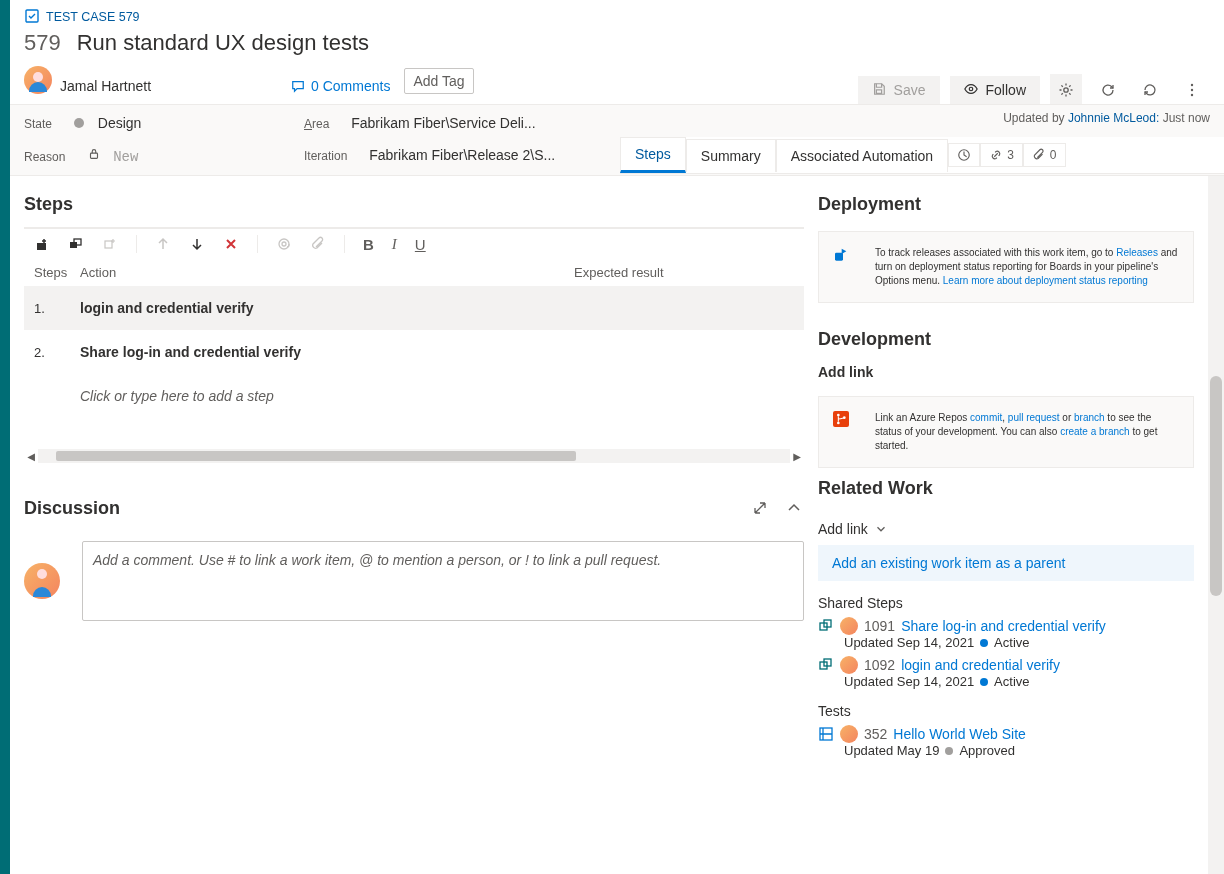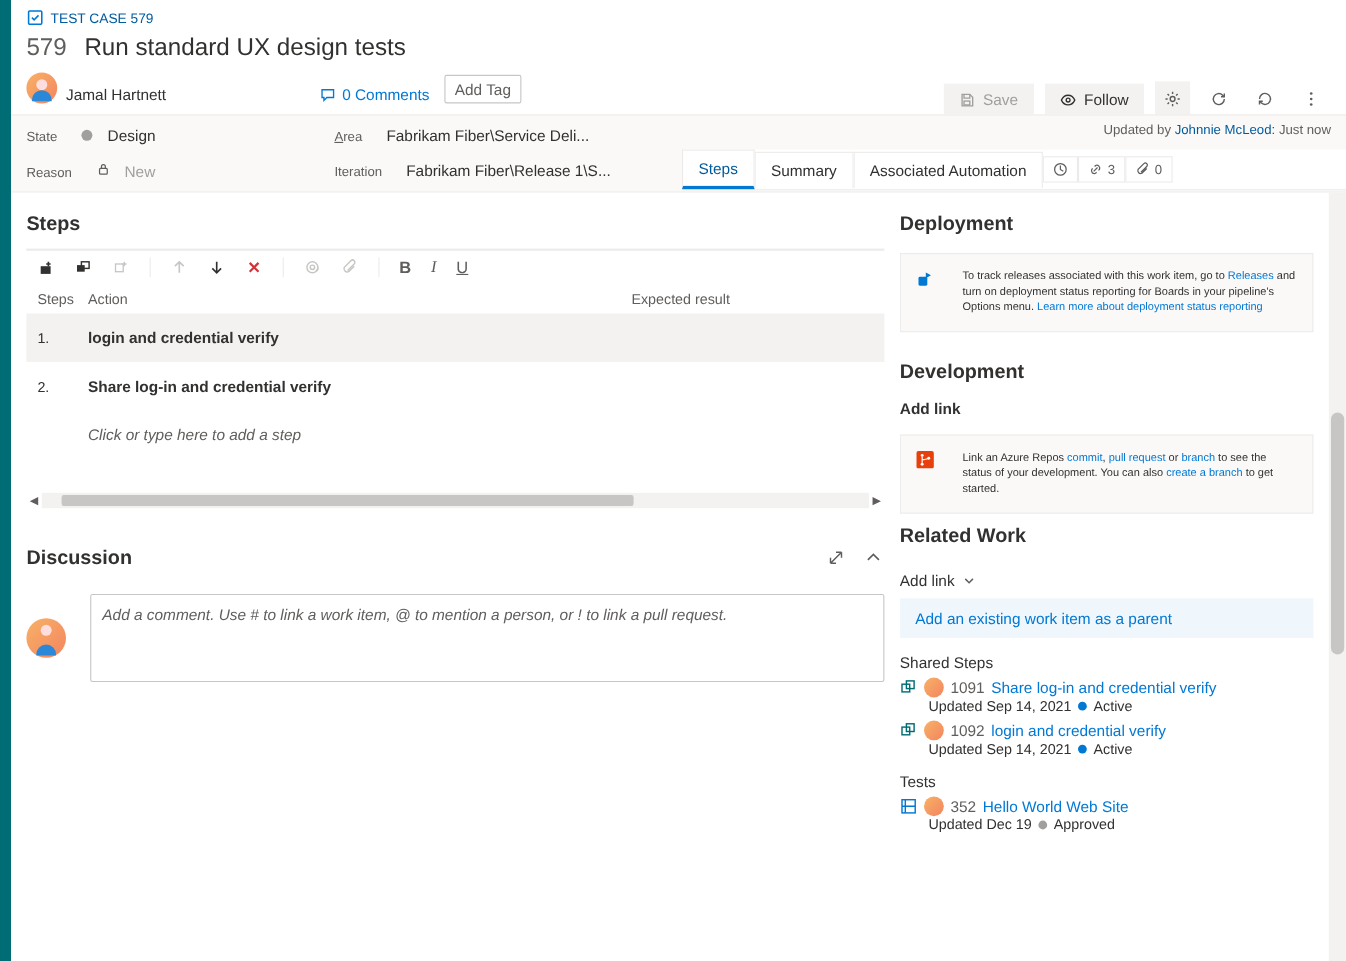--- a/index.html
+++ b/index.html
@@ -23,35 +23,35 @@
   .wi-title { font-size: 22px; color: #323130; }
   .owner-row { display: flex; align-items: flex-end; margin-top: 10px; }
   .avatar { width: 28px; height: 28px; border-radius: 50%; background: linear-gradient(135deg,#f7b267,#f4845f); margin-right: 8px; display: inline-flex; align-items: center; justify-content: center; position: relative; }
   .avatar-face { width: 10px; height: 10px; border-radius: 50%; background: #fdd; position: absolute; top: 6px; }
   .avatar-body { width: 18px; height: 10px; border-radius: 10px 10px 0 0; background: #2b88d8; position: absolute; bottom: 2px; }
   .owner-name { font-size: 14px; }
   .comments-group { display: flex; align-items: center; gap: 6px; margin-left: 140px; color: #0078d4; cursor: pointer; }
   .comments-group .count { color: #0078d4; font-size: 14px; }
   .add-tag { margin-left: 14px; padding: 4px 8px; border: 1px solid #c8c6c4; border-radius: 2px; color: #605e5c; background: #fff; cursor: pointer; font-size: 14px; }
   .top-actions { position: absolute; right: 16px; top: 74px; display: flex; align-items: center; gap: 10px; }
-  .btn { display: inline-flex; align-items: flex-end; gap: 8px; padding: 6px 14px; background: #f3f2f1; border: none; cursor: pointer; font-size: 14px; }
+  .btn { display: inline-flex; align-items: flex-start; gap: 8px; padding: 6px 14px; background: #f3f2f1; border: none; cursor: pointer; font-size: 14px; }
   .btn.save { color: #a19f9d; }
   .btn.follow { color: #323130; }
   .icon-btn { width: 32px; height: 32px; display: inline-flex; align-items: center; justify-content: center; background: #f3f2f1; border: none; cursor: pointer; }
   .icon-plain { width: 32px; height: 32px; display: inline-flex; align-items: center; justify-content: center; border: none; background: transparent; cursor: pointer; color: #605e5c; }
   .fields-row { background: #faf9f8; border-top: 1px solid #edebe9; margin-top: 10px; padding: 10px 14px; position: relative; }
   .updated-by { position: absolute; right: 14px; top: 6px; font-size: 12px; color: #605e5c; }
   .updated-by .name { color: #005a9e; }
   .fields-grid { display: grid; grid-template-columns: 280px 320px 1fr; row-gap: 16px; }
   .field-label { font-size: 12px; color: #605e5c; margin-right: 18px; display: inline-block; }
   .field-label .underline { text-decoration: underline; }
   .state-dot { width: 10px; height: 10px; border-radius: 50%; background: #a19f9d; display: inline-block; margin-right: 10px; }
   .reason-lock { width: 12px; height: 12px; display: inline-block; margin-right: 10px; color: #605e5c; }
   .field-value { color: #323130; }
-  .field-value.muted { color: #a19f9d; }
+  .field-value.muted { color: #a19f9d; font-family: Liberation Mono, monospace; }
   .tabs { display: flex; align-items: center; gap: 0; border-bottom: 1px solid #edebe9; background: #fff; padding-left: 0; margin-left: 610px; margin-top: -38px; position: relative; }
   .tab { padding: 8px 14px; border: 1px solid #edebe9; border-bottom: none; background: #fff; cursor: pointer; font-size: 14px; color: #323130; }
   .tab.active { border-bottom: 3px solid #0078d4; color: #005a9e; }
   .badge { display: inline-flex; align-items: center; gap: 4px; padding: 4px 8px; border: 1px solid #edebe9; background: #fff; font-size: 12px; color: #605e5c; }
   .content-row { display: flex; flex: 1; overflow: hidden; }
   .left-col { flex: 1; padding: 8px 14px 0 14px; overflow: hidden; display: flex; flex-direction: column; }
   .right-col { width: 390px; padding: 8px 14px 0 0; overflow-y: auto; }
   h3.section { font-size: 18px; font-weight: 600; margin: 10px 0 12px; }
   .toolbar { display: flex; align-items: center; gap: 18px; padding: 6px 10px; border-top: 2px solid #edebe9; }
   .toolbar .sep { width: 1px; height: 18px; background: #edebe9; }
@@ -205,21 +205,21 @@
           <span class="reason-lock">
             <svg class="s14" viewBox="0 0 16 16" fill="none" stroke="currentColor" stroke-width="1.3">
                 <rect x="4" y="7" width="8" height="6" rx="1"></rect>
                 <path d="M6 7V5a2 2 0 1 1 4 0v2"></path>
               </svg>
           </span>
           <span class="field-value muted">New</span>
         </div>
         <div>
           <span class="field-label">Iteration</span>
-          <span class="field-value">Fabrikam Fiber\Release 1\S...</span>
+          <span class="field-value">Fabrikam Fiber\Release 2\S...</span>
         </div>
         <div></div>
       </div>
     </div>
 
     <div style="position:relative; border-bottom:1px solid #edebe9;">
       <div class="tabs">
         <div class="tab active">Steps</div>
         <div class="tab">Summary</div>
         <div class="tab">Associated Automation</div>
@@ -444,21 +444,21 @@
               <svg viewBox="0 0 16 16" fill="none" stroke="currentColor" stroke-width="1.3">
                   <rect x="2" y="2" width="12" height="12"></rect>
                   <path d="M5 2v12M2 8h12"></path>
                 </svg>
             </span>
             <span class="mini-avatar"></span>
             <span class="wid">352</span>
             <a href="#">Hello World Web Site</a>
           </div>
           <div class="rel-item-sub">
-            <span>Updated Dec 19</span>
+            <span>Updated May 19</span>
             <span class="status-dot approved"></span>
             <span>Approved</span>
           </div>
         </div>
       </div>
 
       <div class="scrollbar-right">
         <div class="sthumb"></div>
       </div>
     </div>

